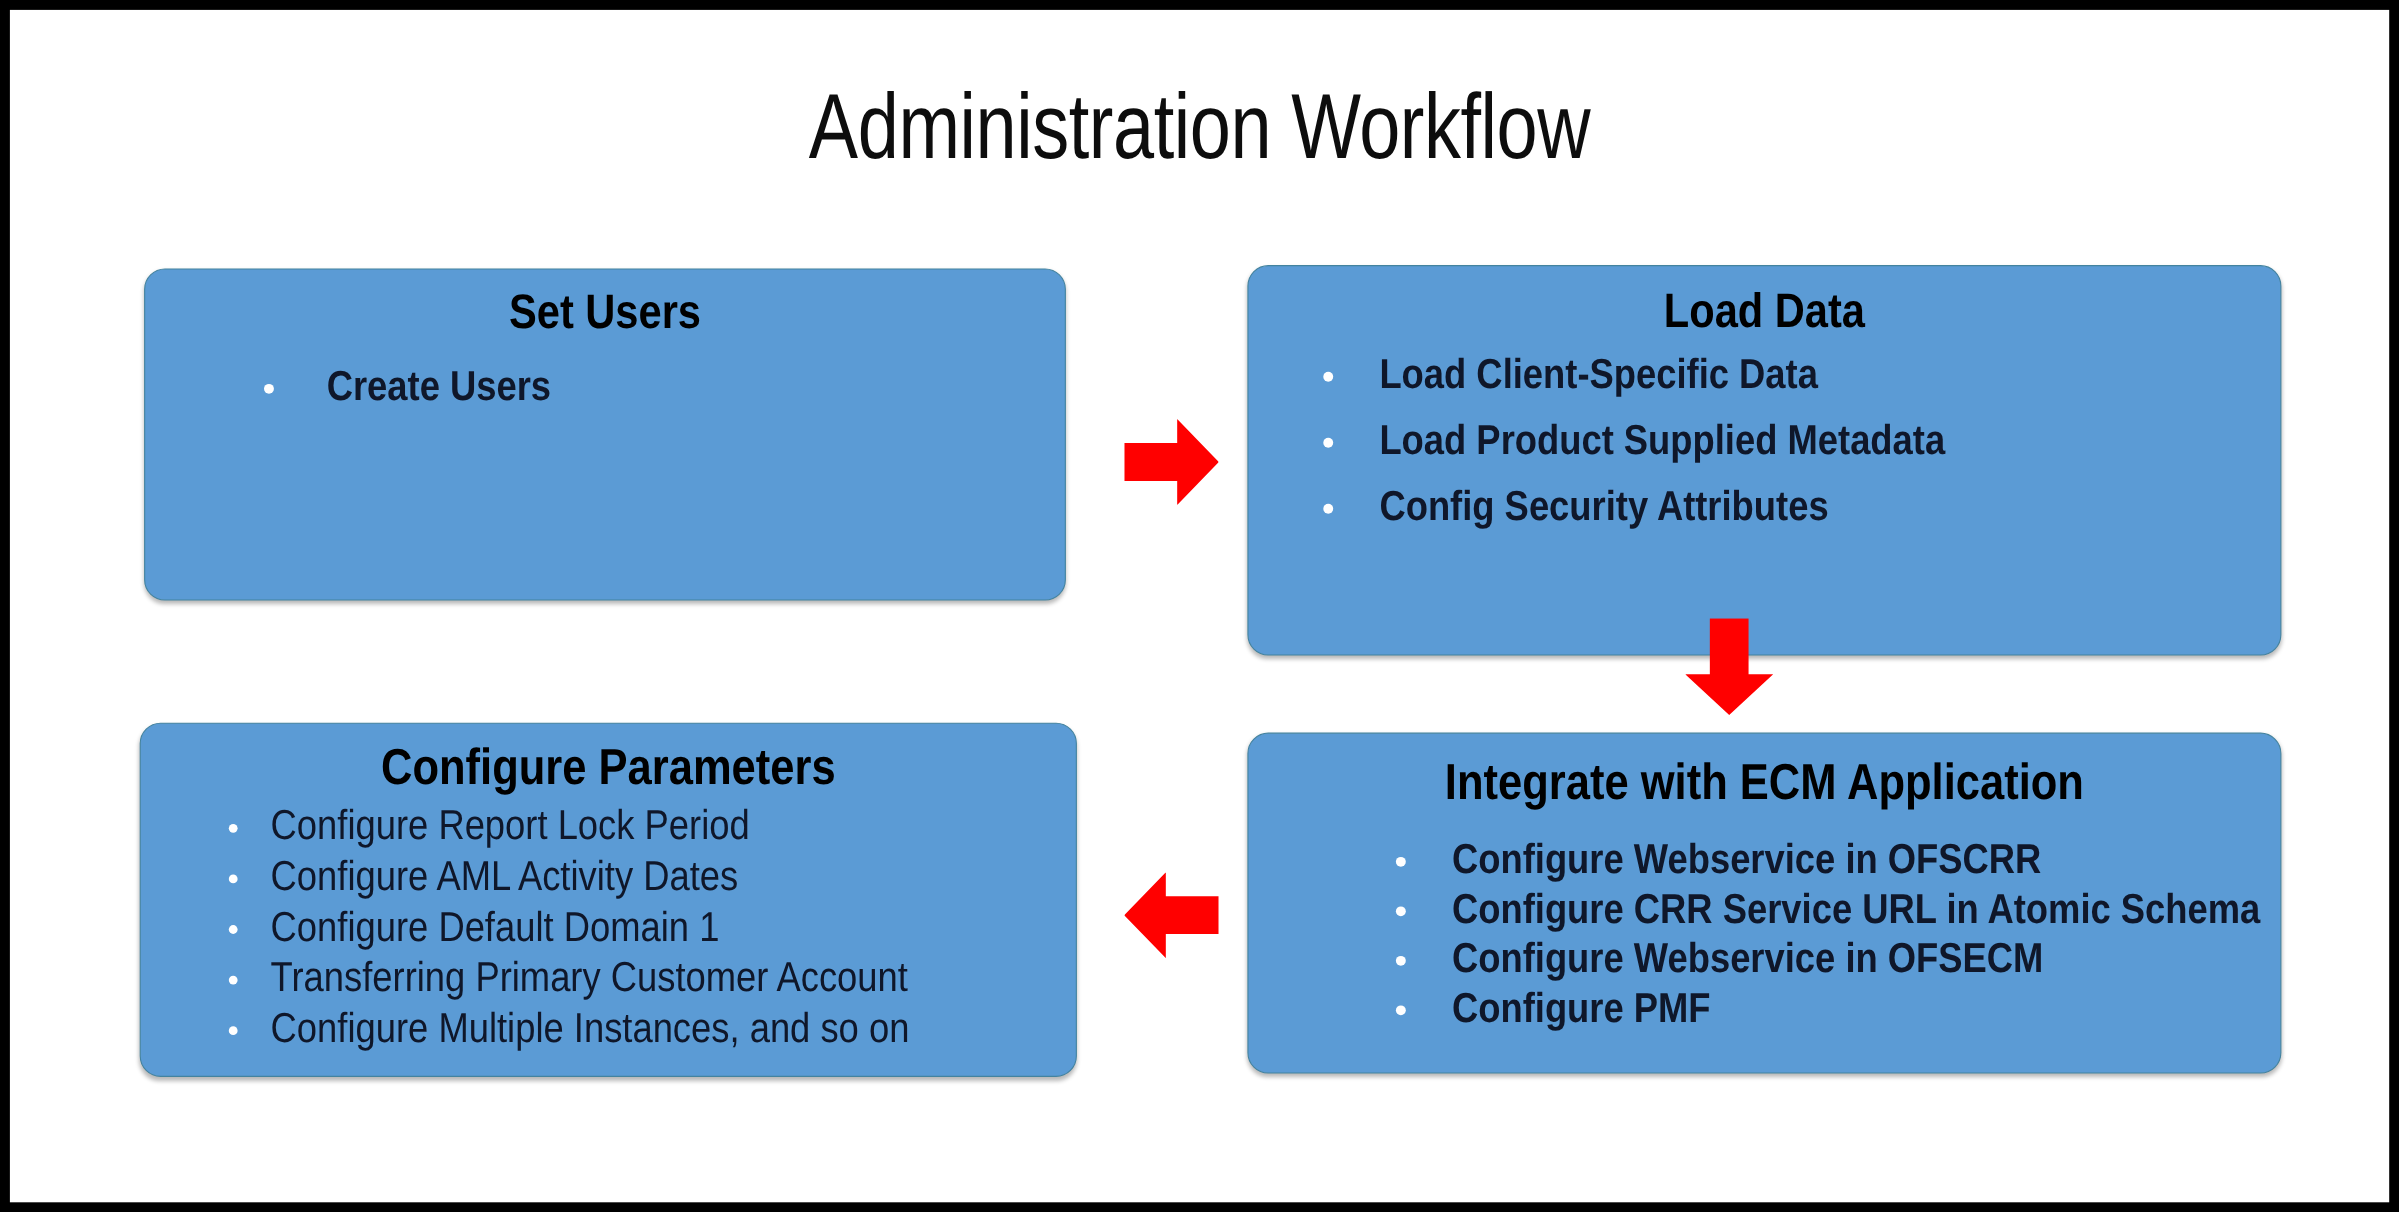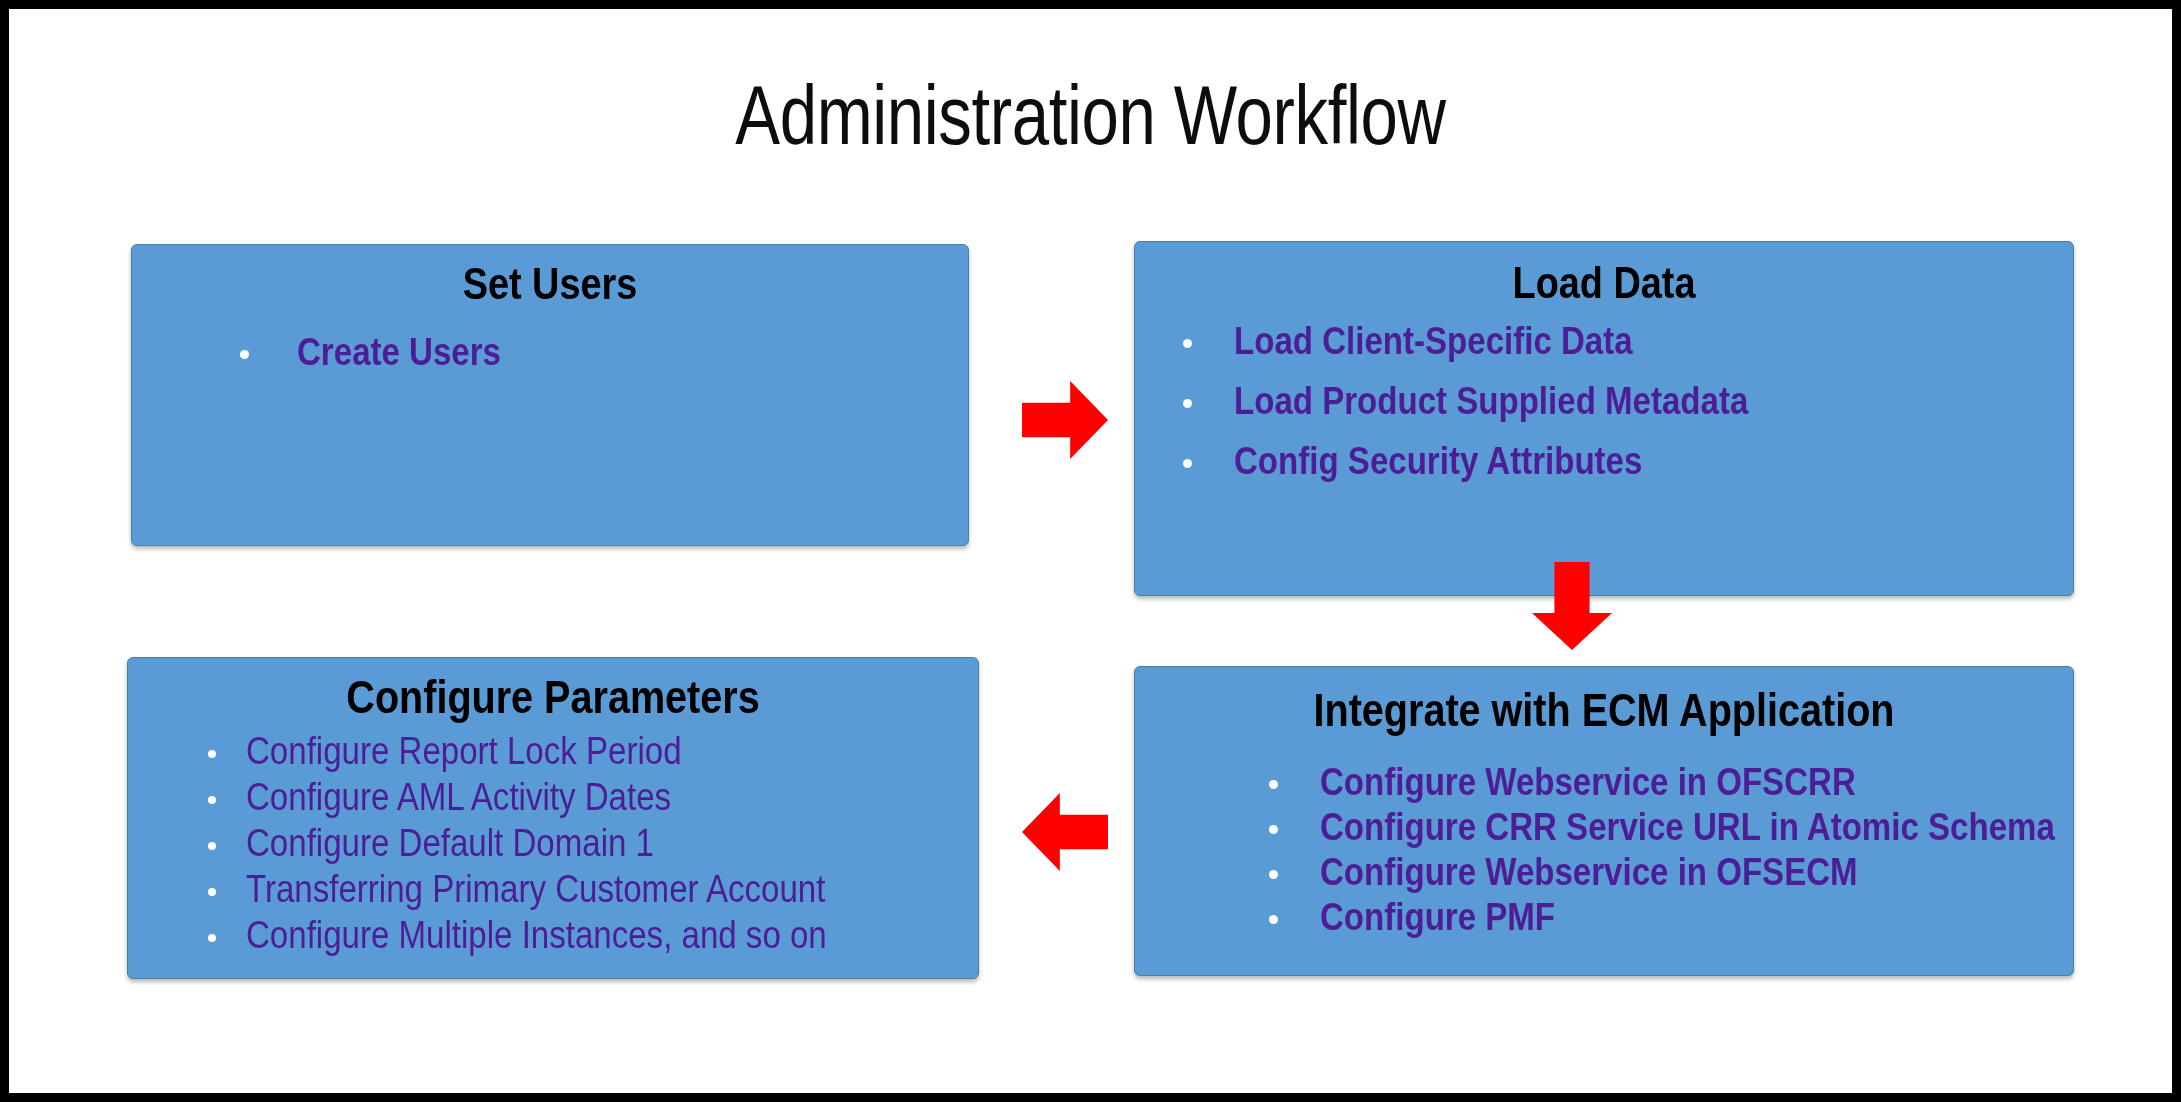--- a/index.html
+++ b/index.html
@@ -45,21 +45,21 @@
     transform: scaleX(0.80);
     transform-origin: 50% 50%;
     white-space: nowrap;
   }
 
   
   .box {
     position: absolute;
     background: #5B9BD5;
     border: 1px solid #43839f;
-    border-radius: 6px;
+    border-radius: 19px;
     box-sizing: border-box;
     box-shadow: 0 3px 4px rgba(0,0,0,0.28);
     overflow: hidden;
   }
   .box-title {
     text-align: center;
     font-weight: bold;
     color: #000000;
     font-family: "Liberation Sans", sans-serif;
     transform: scaleX(0.86);
@@ -67,21 +67,21 @@
     white-space: nowrap;
   }
   .bullets {
     list-style: none;
     margin: 0;
     padding: 0;
   }
   .bullets li {
     display: flex;
     align-items: baseline;
-    color: #4c1d95;
+    color: #0f172a;
     font-family: "Liberation Sans", sans-serif;
     white-space: nowrap;
   }
   .bullets li .dot {
     display: inline-block;
     width: 9px;
     height: 9px;
     border-radius: 50%;
     background: #ffffff;
     flex: 0 0 auto;
@@ -97,21 +97,21 @@
   
   #box-set-users { left: 122px; top: 235px; width: 838px; height: 302px; }
   #box-set-users .box-title { font-size: 44px; margin-top: 14px; }
   #box-set-users .bullets { margin-top: 22px; padding-left: 108px; }
   #box-set-users .bullets li { font-size: 38px; font-weight: bold; height: 57px; }
   #box-set-users .bullets li .dot { margin-right: 48px; }
 
   
   #box-load-data { left: 1125px; top: 232px; width: 940px; height: 355px; }
   #box-load-data .box-title { font-size: 44px; margin-top: 16px; }
-  #box-load-data .bullets { margin-top: 12px; padding-left: 48px; }
+  #box-load-data .bullets { margin-top: 12px; padding-left: 68px; }
   #box-load-data .bullets li { font-size: 38px; font-weight: bold; height: 60px; }
   #box-load-data .bullets li .dot { margin-right: 42px; }
 
   
   #box-configure-parameters { left: 118px; top: 648px; width: 852px; height: 322px; }
   #box-configure-parameters .box-title { font-size: 46px; margin-top: 12px; }
   #box-configure-parameters .bullets { margin-top: 6px; padding-left: 80px; }
   #box-configure-parameters .bullets li { font-size: 38px; font-weight: 400; height: 46px; }
   #box-configure-parameters .bullets li .dot { margin-right: 30px; width: 8px; height: 8px; }
 

